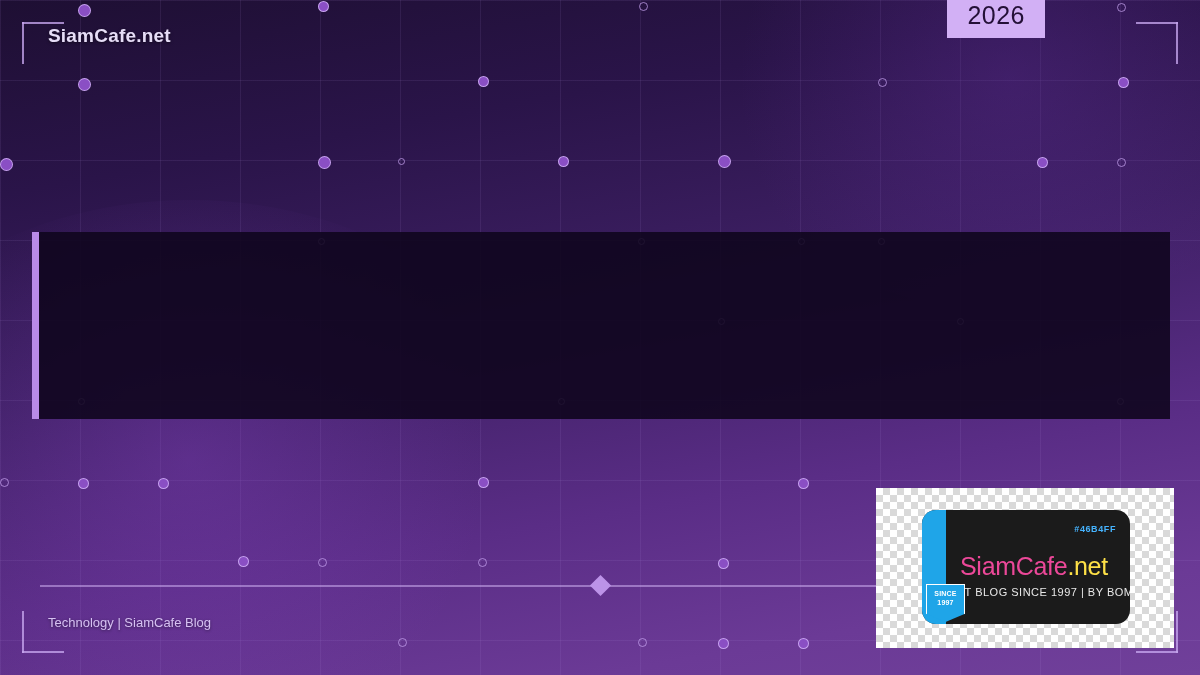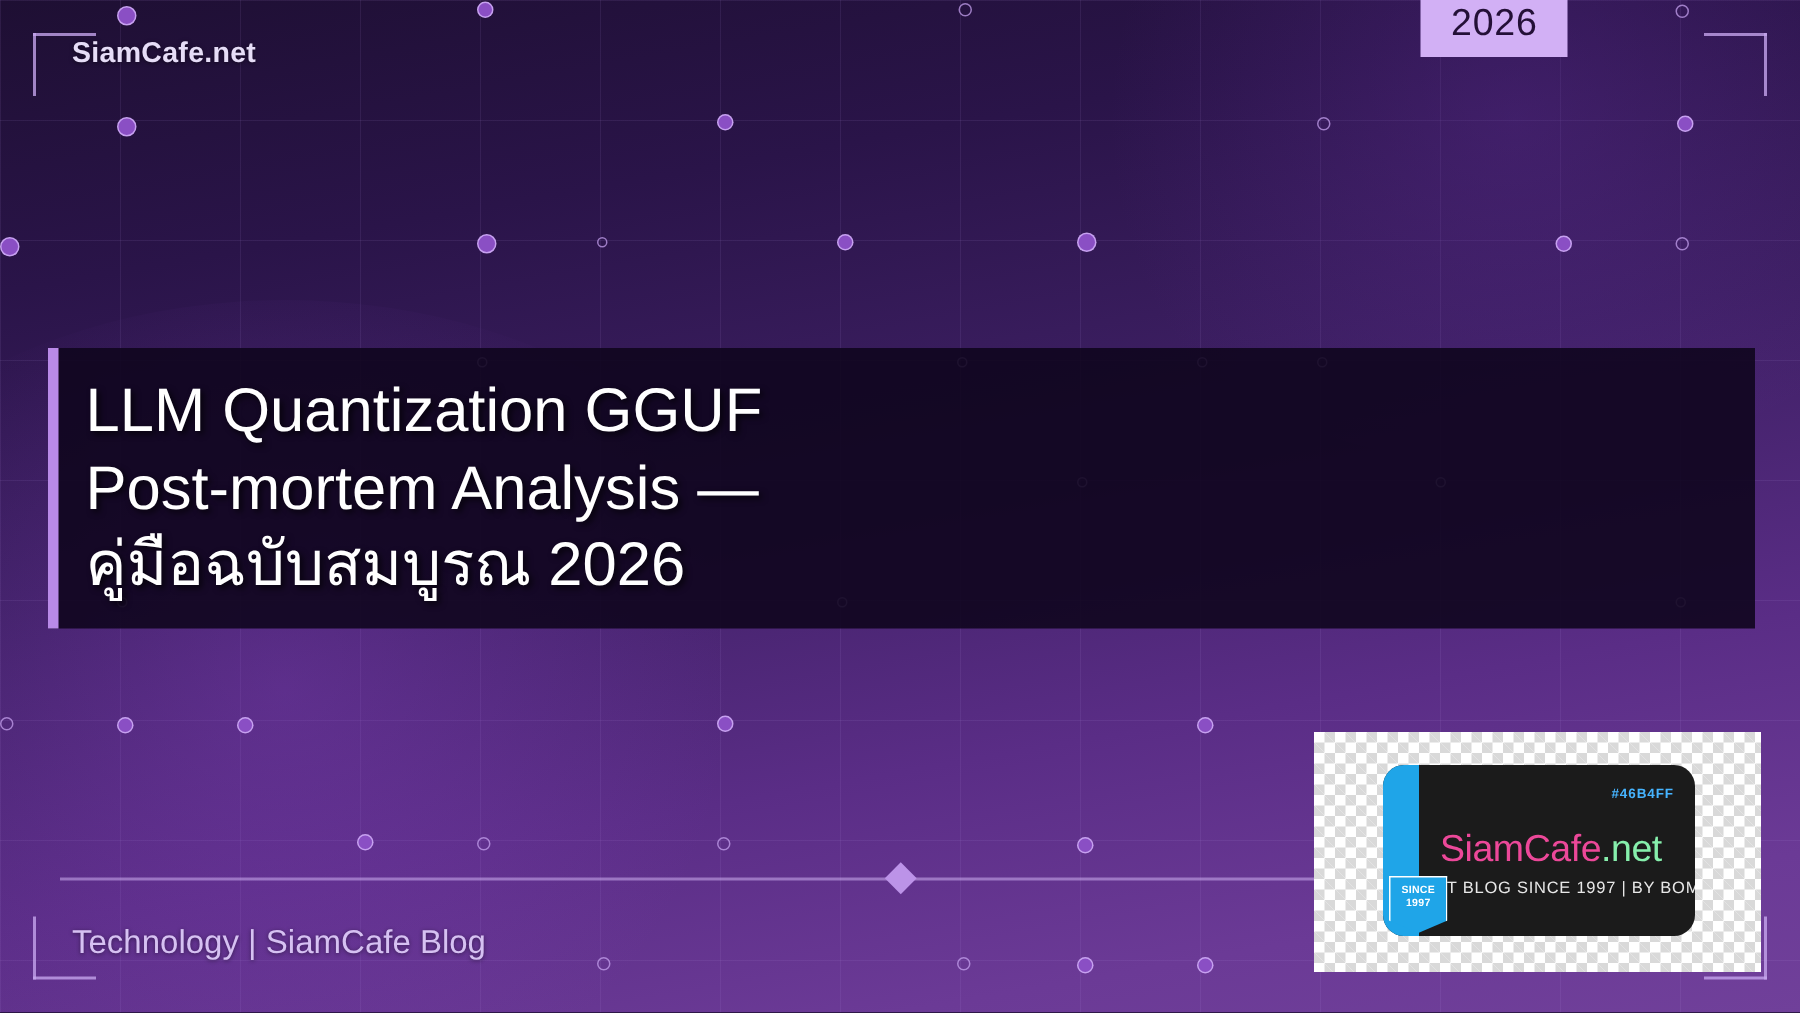--- a/index.html
+++ b/index.html
@@ -144,21 +144,21 @@
   #divider-diamond {
     position:absolute;
     left:593px; top:578px;
     width:15px; height:15px;
     background:#bc93e8;
     transform:rotate(45deg);
   }
   #footer-text {
     position:absolute;
     left:48px; top:615px;
-    font-size:22px;
+    font-size:13px;
     color:#d6c1f2;
     text-shadow:0 1px 3px rgba(0,0,0,0.45);
   }
 
   
   #logo-card {
     position:absolute;
     left:876px; top:488px;
     width:298px; height:160px;
     background-color:#ffffff;
@@ -191,21 +191,21 @@
     letter-spacing:0.6px;
   }
   #logo-wordmark {
     position:absolute;
     left:38px; top:42px;
     font-size:25px;
     letter-spacing:-0.3px;
     white-space:nowrap;
   }
   #logo-word-main { color:#ec4899; }
-  #logo-word-tld { color:#86efac; }
+  #logo-word-tld { color:#fde047; }
   #logo-tagline {
     position:absolute;
     left:39px; top:76px;
     font-size:11px;
     color:#e8e8e8;
     letter-spacing:0.5px;
     white-space:nowrap;
   }
   #logo-ribbon {
     position:absolute;
@@ -295,23 +295,20 @@
     <span class="h"></span>
       <span class="v"></span>
   </div>
 
   <div id="brand">SiamCafe.net</div>
 
   <div id="year-badge">2026</div>
 
   <div id="title-panel">
     <div id="title-accent"></div>
-    <h1 id="title-text">LLM Quantization GGUF
-Post-mortem Analysis —
-คู่มือฉบับสมบูรณ 2026</h1>
   </div>
 
   <div id="divider"></div>
   <div id="divider-diamond"></div>
   <div id="footer-text">Technology | SiamCafe Blog</div>
 
   <div id="logo-card">
     <div id="logo-inner">
       <div id="logo-stripe"></div>
       <div id="logo-hex">#46B4FF</div>

